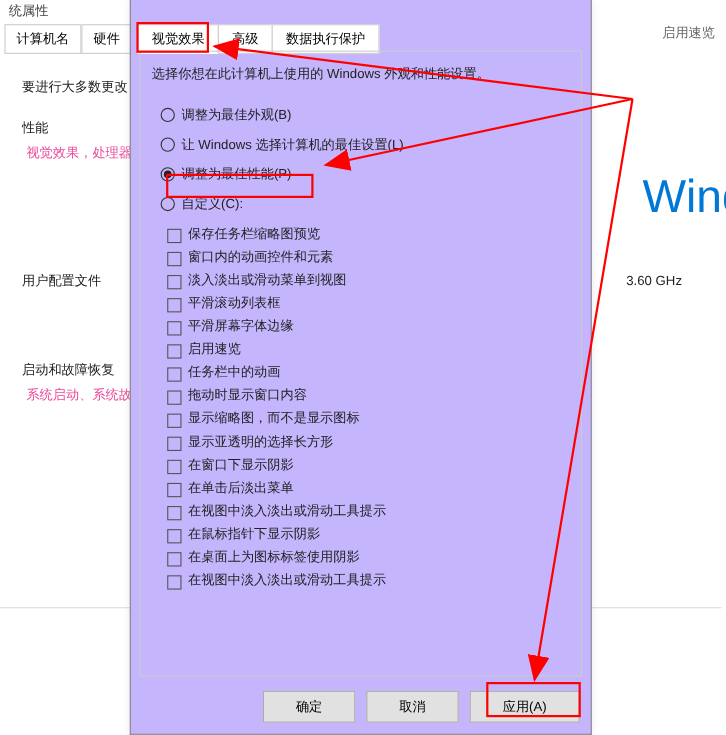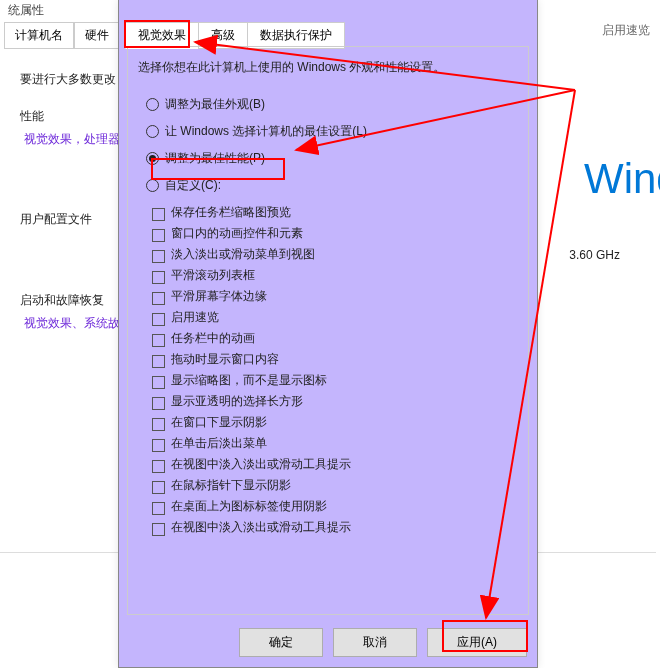--- a/index.html
+++ b/index.html
@@ -4,21 +4,21 @@
 <style>
 * { box-sizing: border-box; margin: 0; padding: 0; font-family: "Microsoft YaHei", "Segoe UI", sans-serif; }
 body { width: 660px; height: 668px; background: #fff; position: relative; overflow: hidden; font-size: 12px; }
 .bg-window { position: absolute; top: 0; left: 0; width: 660px; height: 668px; background: #fff; }
 .bg-title { position: absolute; top: 2px; left: 8px; font-size: 12px; color: #444; }
 .bg-tabs { position: absolute; top: 22px; left: 4px; display: flex; gap: 0; font-size: 12px; }
 .bg-tab { padding: 4px 10px; border: 1px solid #ccc; background: #fff; }
 .bg-content { position: absolute; top: 60px; left: 20px; width: 100px; font-size: 12px; color: #222; line-height: 1.6; }
 .bg-section { margin-top: 18px; }
 .bg-section-title { font-size: 12px; color: #222; margin-bottom: 4px; }
-.bg-section-body { font-size: 12px; color: #6d28d9; padding-left: 4px; }
+.bg-section-body { font-size: 12px; color: #ec4899; padding-left: 4px; }
 .bg-brand { position: absolute; top: 155px; right: 0; font-size: 42px; color: #0078d7; font-weight: 400; overflow: hidden; width: 76px; }
 .bg-ghz { position: absolute; top: 248px; right: 40px; font-size: 12px; color: #222; }
 .bg-search { position: absolute; top: 20px; right: 6px; font-size: 12px; color: #666; padding: 2px 4px; }
 .bg-hline { position: absolute; left: 0; right: 4px; top: 552px; height: 1px; background: #ddd; }
 
 .dialog { position: absolute; top: 0; left: 118px; width: 420px; height: 668px; background: #c4b5fd; border: 1px solid #888; border-top: none; box-shadow: 0 0 8px rgba(0,0,0,.1); }
 .dialog-tabs { position: absolute; top: 22px; left: 6px; display: flex; font-size: 12px; }
 .dialog-tab { padding: 4px 12px; border: 1px solid #ccc; background: #fff; margin-right: -1px; }
 .dialog-tab.active { border-bottom: 1px solid #fff; }
 .dialog-body { position: absolute; top: 46px; left: 8px; right: 8px; bottom: 52px; border: 1px solid #ccc; padding: 12px 10px; overflow: hidden; }
@@ -48,26 +48,26 @@
     <div class="bg-tab">硬件</div>
     <div class="bg-tab">高</div>
   </div>
   <div class="bg-search">启用速览</div>
   <div class="bg-content">
     <div style="margin-top:10px">要进行大多数更改</div>
     <div class="bg-section">
       <div class="bg-section-title">性能</div>
       <div class="bg-section-body">视觉效果，处理器</div>
     </div>
-    <div class="bg-section" style="margin-top:60px">
+    <div class="bg-section" style="margin-top:96px">
       <div class="bg-section-title">用户配置文件</div>
     </div>
     <div class="bg-section" style="margin-top:62px">
       <div class="bg-section-title">启动和故障恢复</div>
-      <div class="bg-section-body">视觉效果、系统故</div>
+      <div class="bg-section-body">系统启动、系统故</div>
     </div>
   </div>
   <div class="bg-brand">Wind</div>
   <div class="bg-ghz">3.60 GHz</div>
   <div class="bg-hline"></div>
 </div>
 
 <div class="dialog">
   <div class="dialog-tabs">
     <div class="dialog-tab active">视觉效果</div>

